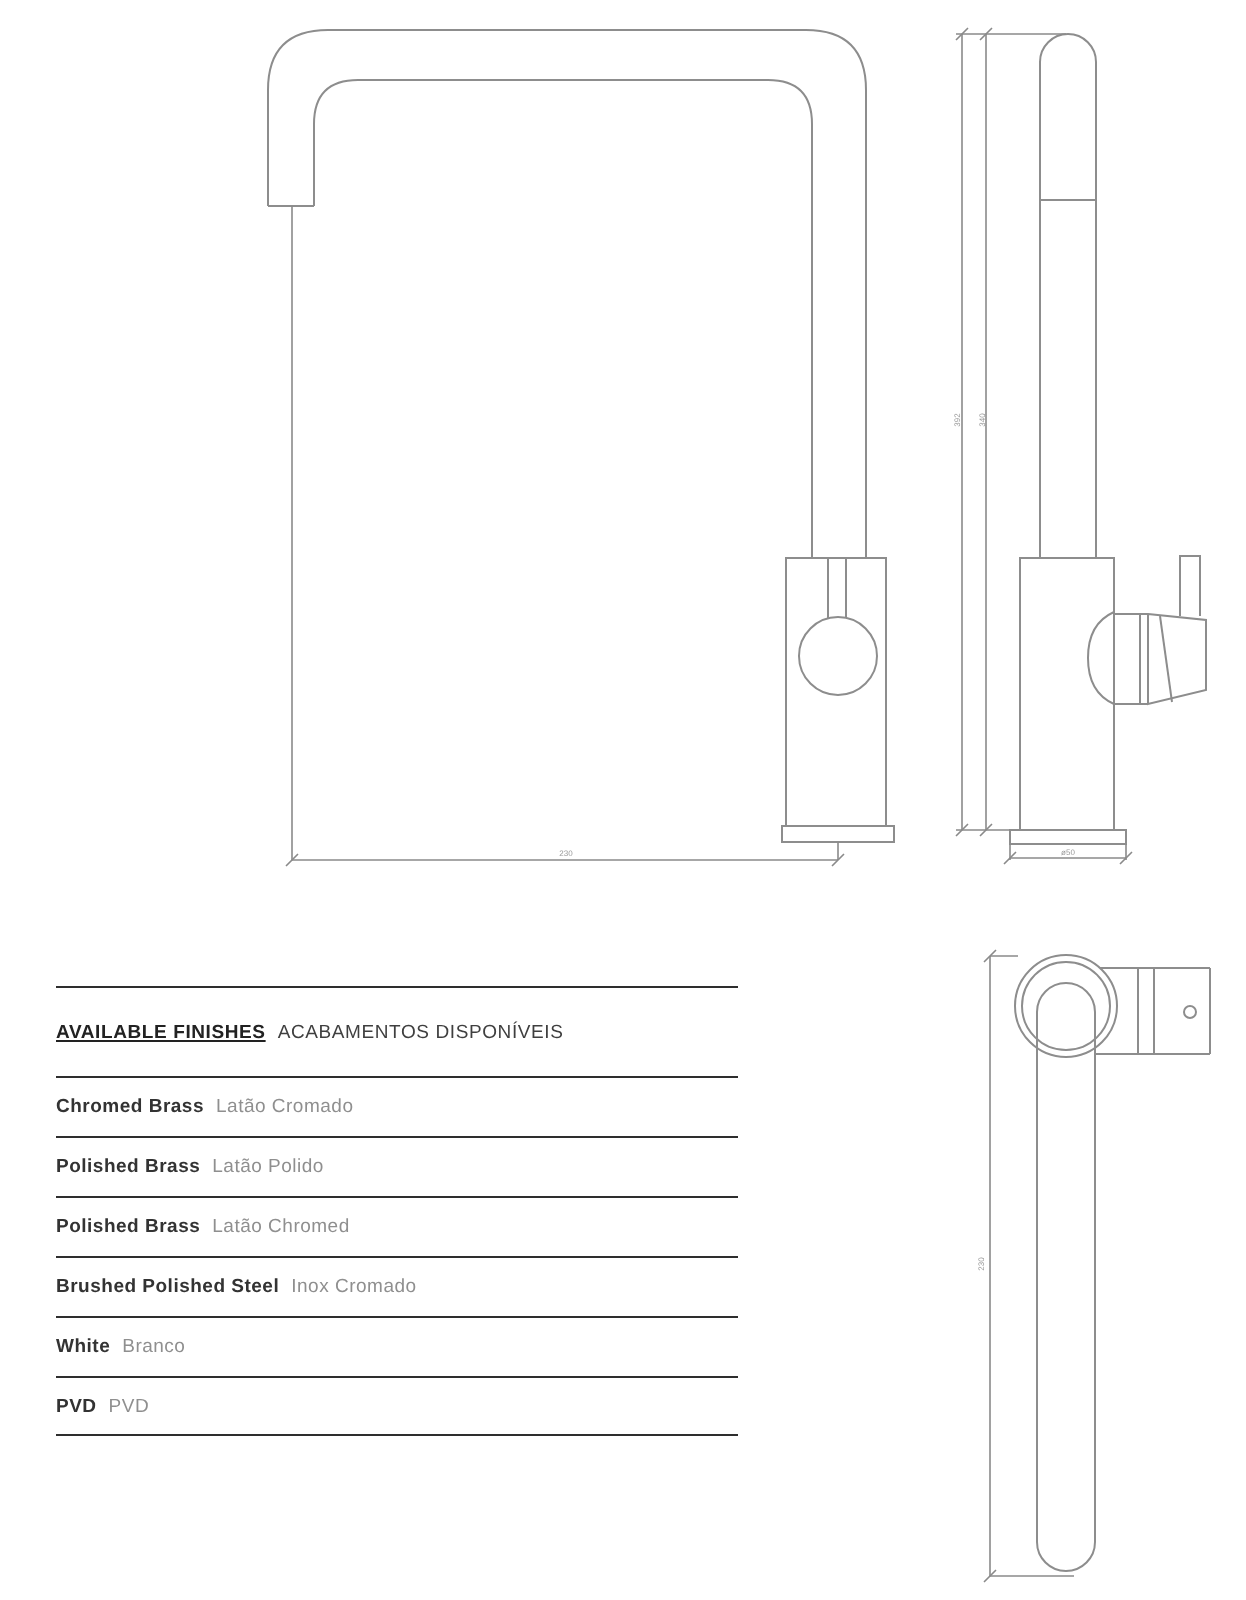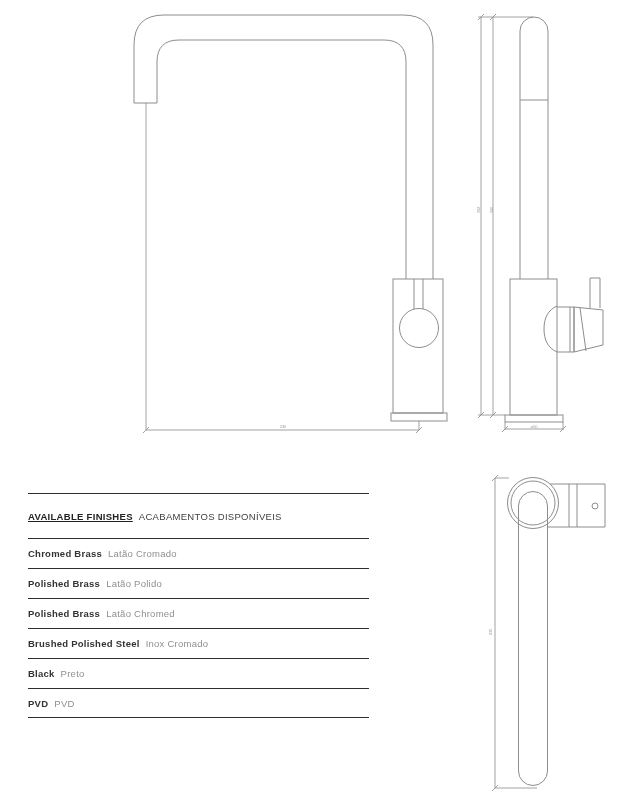--- a/index.html
+++ b/index.html
@@ -123,22 +123,22 @@
     </div>
     <div class="trow">
       <span class="en">Polished Brass</span>
       <span class="pt">Latão Chromed</span>
     </div>
     <div class="trow">
       <span class="en">Brushed Polished Steel</span>
       <span class="pt">Inox Cromado</span>
     </div>
     <div class="trow">
-      <span class="en">Black</span>
-      <span class="pt">Preto</span>
+      <span class="en">White</span>
+      <span class="pt">Branco</span>
     </div>
     <div class="trow">
       <span class="en">PVD</span>
       <span class="pt">PVD</span>
     </div>
   </div>
 
 </div>
 
 </body></html>

